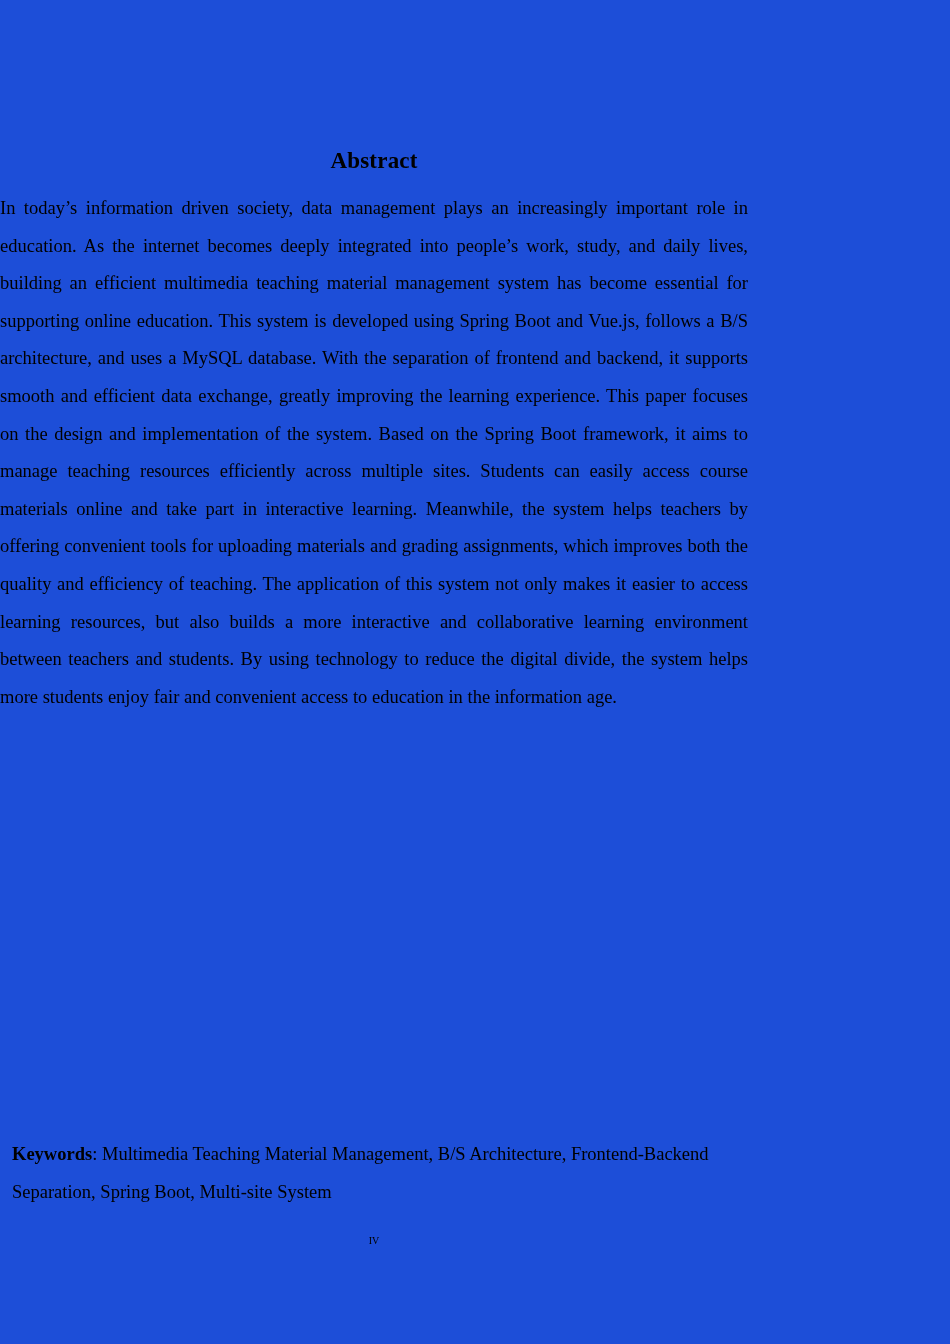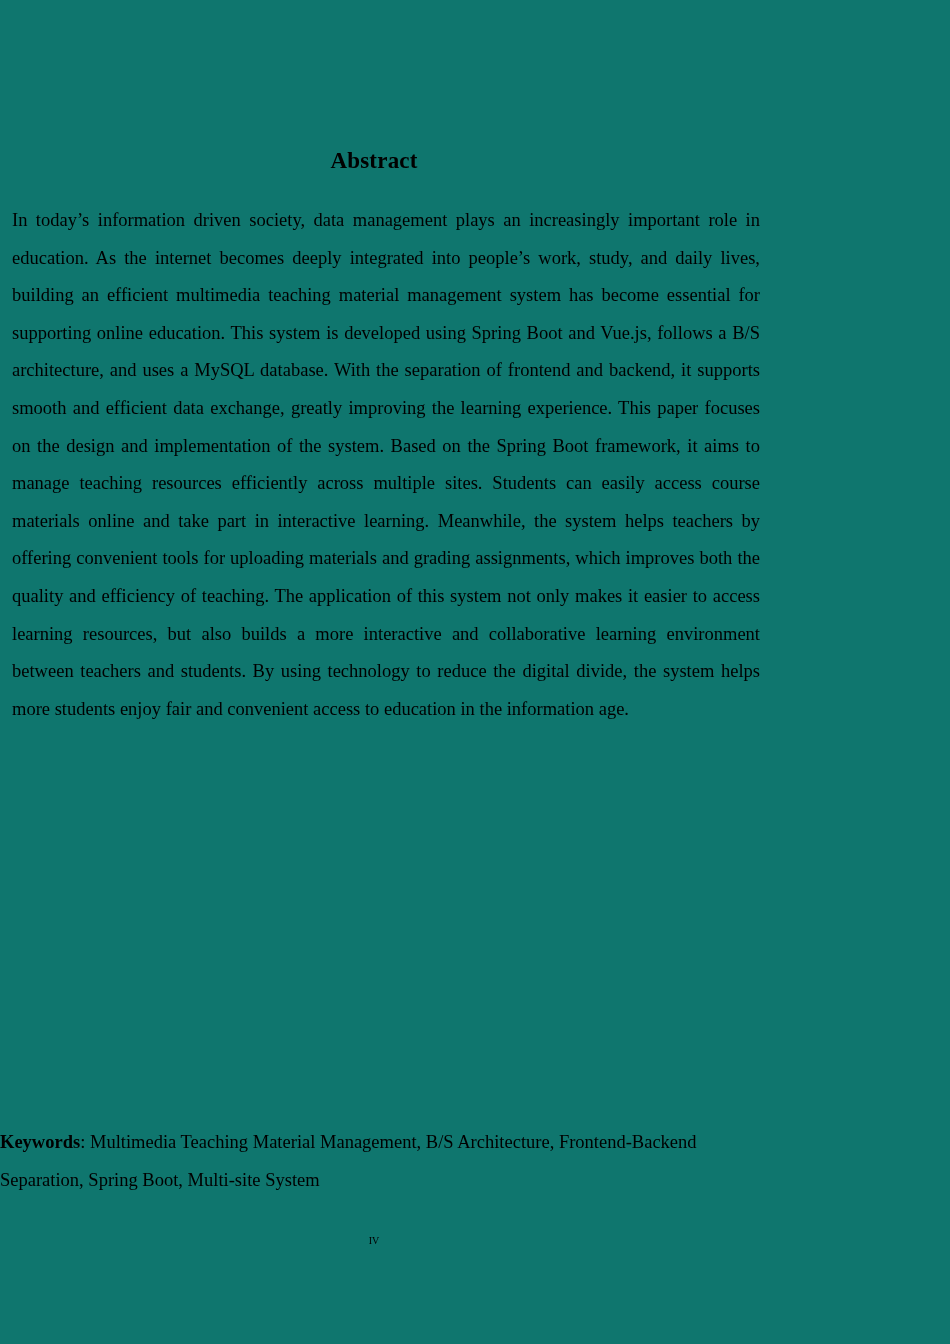--- a/index.html
+++ b/index.html
@@ -4,21 +4,21 @@
 <style>
   html, body {
     margin: 0;
     padding: 0;
     background: #ffffff;
   }
   .page {
     position: relative;
     width: 950px;
     height: 1344px;
-    background: #0f766e;
+    background: #1d4ed8;
     margin: 0 auto;
     overflow: hidden;
     font-family: "Liberation Serif", "DejaVu Serif", serif;
     color: #000000;
   }
   .abstract-title {
     margin: 0;
     padding: 0;
     text-align: center;
     font-size: 23px;
@@ -31,32 +31,32 @@
   }
   .abstract-body {
     position: absolute;
     top: 190px;
     left: 0;
     width: 748px;
     font-size: 18.5px;
     line-height: 37.6px;
     text-align: justify;
     text-justify: inter-word;
-    margin: 12px;
+    margin: 0;
     hyphens: none;
   }
   .keywords {
     position: absolute;
     top: 1124px;
     left: 0;
     width: 748px;
     font-size: 18.5px;
     line-height: 37.6px;
     text-align: left;
-    margin: 0;
+    margin: 12px;
   }
   .keywords-label {
     font-weight: bold;
   }
   .page-number {
     position: absolute;
     top: 1232px;
     left: 0;
     width: 748px;
     text-align: center;

